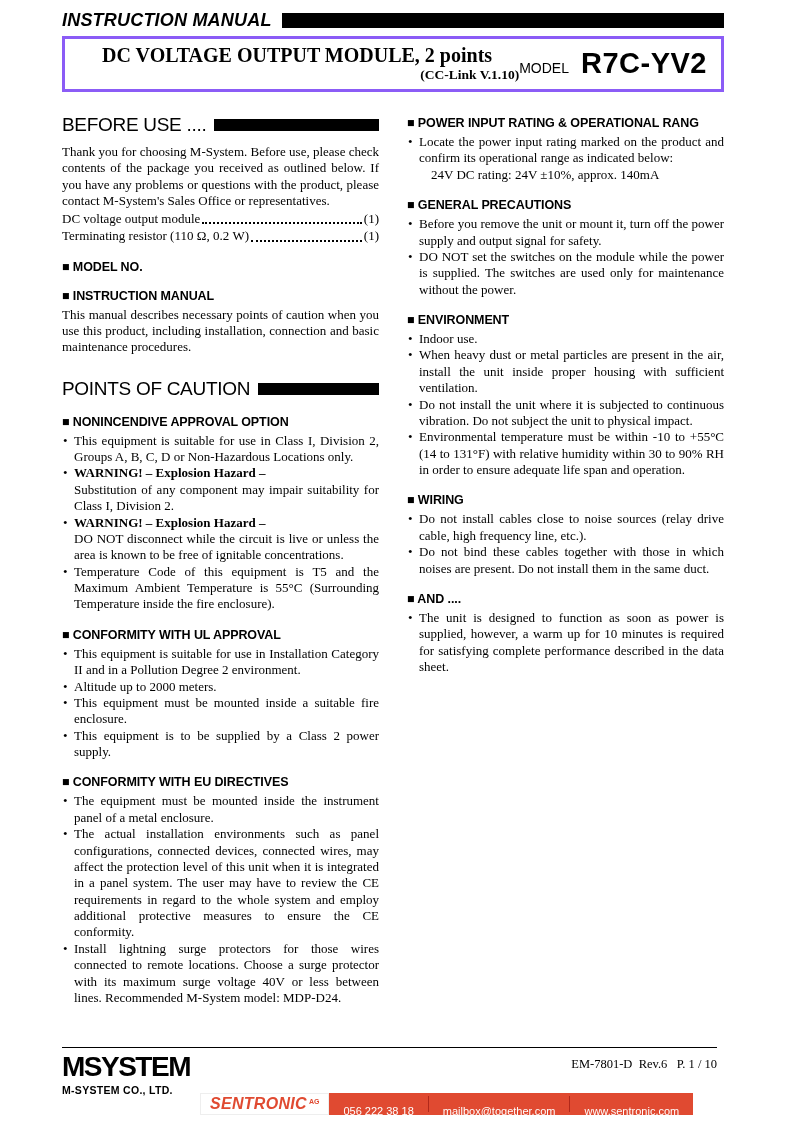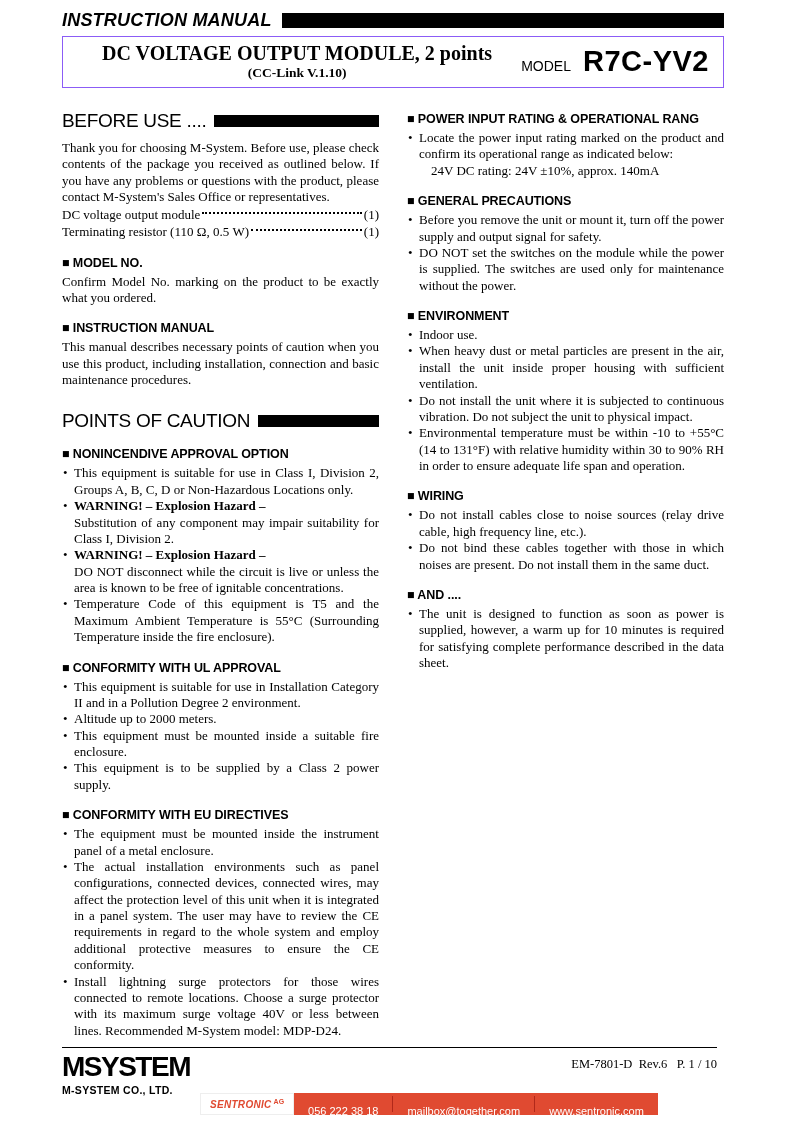--- a/index.html
+++ b/index.html
@@ -4,24 +4,24 @@
 <style>
   * { margin:0; padding:0; box-sizing:border-box; }
   html,body { width:808px; height:1126px; background:#fff; }
   body { font-family:"Liberation Serif", serif; font-size:13px; color:#000; }
   .page { position:relative; width:784px; height:1126px; padding:10px 60px 0 62px; overflow:hidden; }
 
   .manual-line { display:flex; align-items:center; }
   .manual-title { font-family:"Liberation Sans",sans-serif; font-weight:bold; font-style:italic; font-size:18px; white-space:nowrap; letter-spacing:0.2px; }
   .manual-bar { flex:1; height:15px; background:#000; margin-left:10px; }
 
-  .header-box { border:1px solid #8b5cf6; display:flex; align-items:center; margin-top:5px; padding:5px 10px 6px 10px; }
+  .header-box { border:3px solid #8b5cf6; display:flex; align-items:center; margin-top:5px; padding:5px 10px 6px 10px; }
   .hb-center { flex:1; text-align:center; }
   .hb-title { font-weight:bold; font-size:20px; line-height:1.15; }
-  .hb-sub { font-weight:bold; font-size:13.5px; }
+  .hb-sub { font-weight:bold; font-size:13.5px;text-align:right; }
   .hb-model { display:flex; align-items:baseline; gap:12px; padding-right:4px; }
   .hb-model-label { font-family:"Liberation Sans",sans-serif; font-size:14px; }
   .hb-model-number { font-family:"Liberation Sans",sans-serif; font-weight:bold; font-size:29px; letter-spacing:0.5px; }
 
   .columns { display:flex; gap:28px; margin-top:12px; }
   .col { width:329px; }
 
   .big-heading { display:flex; align-items:center; margin:10px 0 8px; }
   .big-heading.points { margin-top:22px; }
   .big-heading .txt { font-family:"Liberation Sans",sans-serif; font-weight:normal; font-size:19px; letter-spacing:-0.3px; white-space:nowrap; }
@@ -29,31 +29,31 @@
 
   .sec-heading { font-family:"Liberation Sans",sans-serif; font-weight:bold; font-size:12.5px; margin:15px 0 4px; letter-spacing:-0.1px; }
   .col > .sec-heading:first-child { margin-top:12px; }
 
   .para { text-align:justify; line-height:1.26; }
   .bullet { position:relative; padding-left:12px; text-align:justify; line-height:1.26; }
   .bullet::before { content:"\2022"; position:absolute; left:1px; }
   .bullet .lead { font-weight:bold; }
   .sub-line { padding-left:12px; }
 
-  .pkg-line { display:flex; align-items:center; line-height:1.35; }
+  .pkg-line { display:flex; align-items:flex-end; line-height:1.35; }
   .pkg-leader { flex:1; margin:0 2px 3px 2px; border-bottom:2px dotted #000; }
 
   .footer { position:absolute; left:62px; right:67px; top:1047px; border-top:1.5px solid #000; padding-top:5px; display:flex; justify-content:space-between; align-items:flex-start; }
   .logo { font-family:"Liberation Sans",sans-serif; font-weight:bold; font-size:28px; letter-spacing:-1.5px; line-height:1; transform:scaleY(1.02); }
   .company { font-family:"Liberation Sans",sans-serif; font-weight:bold; font-size:10.5px; margin-top:3px; letter-spacing:0.3px; }
   .doc-ref { font-size:12.5px; white-space:pre; padding-top:4px; }
 
   .distributor { position:absolute; left:200px; top:1093px; height:22px; display:flex; align-items:stretch; }
   .sent-chip { background:#fff; display:flex; align-items:center; padding:0 9px; border:1px solid #eee; }
-  .sent-name { font-family:"Liberation Sans",sans-serif; font-weight:bold; font-style:italic; font-size:10px; letter-spacing:0.3px;text-align:right; }
+  .sent-name { font-family:"Liberation Sans",sans-serif; font-weight:bold; font-style:italic; font-size:16px; letter-spacing:0.3px;text-align:right; }
   .sent-ag { font-family:"Liberation Sans",sans-serif; font-weight:bold; font-size:7px; margin-left:2px; align-self:flex-start; padding-top:4px; }
   .dist-seg { color:#fff; font-family:"Liberation Sans",sans-serif; font-size:11px; display:flex; align-items:center; padding:18px 14px; white-space:nowrap; }
   .dist-div { width:1px; background:rgba(120,0,0,0.45); margin:3px 0; }
 </style>
 </head>
 <body>
 
 <div class="page">
 
   <div class="manual-line">
@@ -81,27 +81,26 @@
         <span class="bar"></span>
       </div>
       <div class="para">Thank you for choosing M-System.  Before use, please check contents of the package you received as outlined below. If you have any problems or questions with the product, please contact M-System's Sales Office or representatives.</div>
 
       <div class="pkg-line">
         <span>DC voltage output module</span>
         <span class="pkg-leader"></span>
         <span>(1)</span>
       </div>
       <div class="pkg-line">
-        <span>Terminating resistor (110 Ω, 0.5 W)</span>
+        <span>Terminating resistor (110 Ω, 0.2 W)</span>
         <span class="pkg-leader"></span>
         <span>(1)</span>
       </div>
 
       <div class="sec-heading">■ MODEL NO.</div>
-      <div class="para">Confirm Model No. marking on the product to be exactly what you ordered.</div>
 
       <div class="sec-heading">■ INSTRUCTION MANUAL</div>
       <div class="para">This manual describes necessary points of caution when you use this product, including installation, connection and basic maintenance procedures.</div>
 
       <div class="big-heading points">
         <span class="txt">POINTS OF CAUTION</span>
         <span class="bar"></span>
       </div>
 
       <div class="sec-heading">■ NONINCENDIVE APPROVAL OPTION</div>

